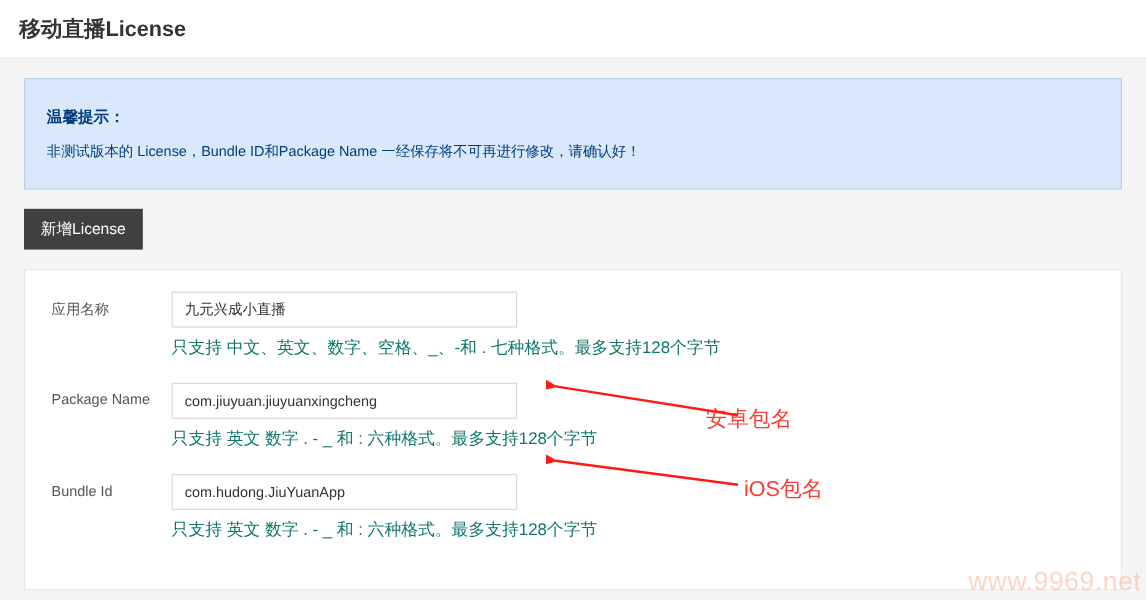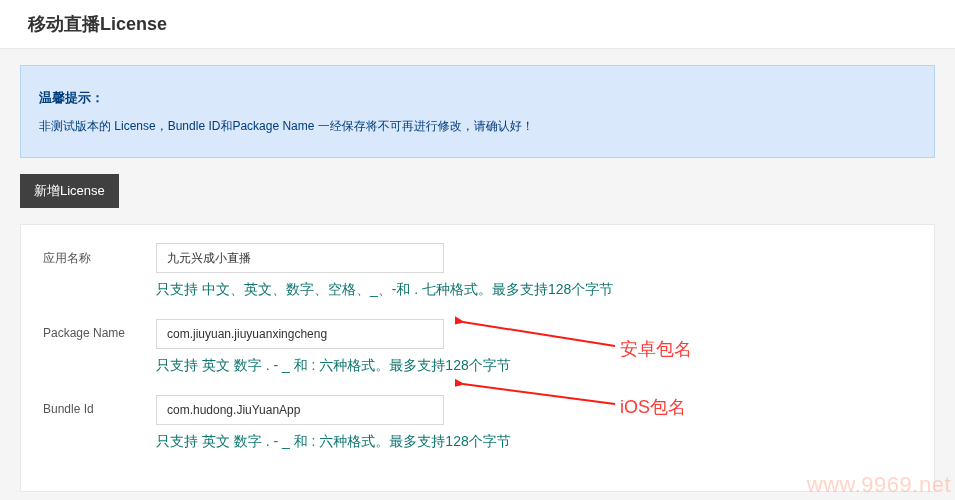--- a/index.html
+++ b/index.html
@@ -1,27 +1,27 @@
 <!DOCTYPE html>
 <html><head>
   <meta charset="utf-8">
   <style>
     * { margin:0; padding:0; box-sizing:border-box; }
     body { background:#f5f5f5; font-family:"Microsoft YaHei","PingFang SC",Arial,sans-serif; font-size:13px; color:#333; width:955px; height:500px; overflow:hidden; position:relative; }
-    .page-title { font-size:18px; font-weight:bold; padding:12px 28px; background:#fff; border-bottom:1px solid #e8e8e8; }
+    .page-title { font-size:18px; font-weight:bold; padding:12px 16px; background:#fff; border-bottom:1px solid #e8e8e8; }
     .content { padding:16px 20px 0; }
     .tip-box { background:#d9e8fb; border:1px solid #b7d3f0; padding:20px 18px; color:#003d7c; line-height:1.9; font-size:12px; }
     .tip-title { font-weight:bold; font-size:13px; margin-bottom:4px; }
     .tip-box a { color:#0052cc; text-decoration:underline; font-weight:bold; }
     .tip-box svg { vertical-align:-1px; margin-left:2px; }
     .bold { font-weight:normal; }
     .btn-new { display:inline-block; margin-top:16px; background:#404040; color:#fff; padding:8px 14px; border:none; font-size:13px; cursor:pointer; }
     .card { background:#fff; border:1px solid #e8e8e8; margin-top:16px; padding:18px 22px 20px; }
     .card-title { font-size:15px; font-weight:bold; margin-bottom:18px; padding-top:0; }
-    .row { display:flex; align-items:flex-start; margin-bottom:6px;gap:13px; }
+    .row { display:flex; align-items:flex-start; margin-bottom:6px; }
     .row-label { width:100px; flex-shrink:0; font-size:12px; color:#555; padding-top:7px; }
     .row-body { flex:1; }
     .input { width:288px; height:30px; border:1px solid #d9d9d9; padding:0 10px; font-size:12px; color:#333; outline:none; }
     .hint { font-size:14px; color:#0f766e; margin:8px 0 14px; }
     .annotation { color:#fc3b35; font-size:18px; position:absolute; pointer-events:none; }
     .arrow { position:absolute; pointer-events:none; }
     .wm { position:absolute; right:4px; bottom:2px; color:#ffb199; opacity:.55; font-size:22px; letter-spacing:.5px; font-family:Arial,sans-serif; }
   </style>
 </head>
 <body>
@@ -58,21 +58,21 @@
       <div class="row-label">Bundle Id</div>
       <div class="row-body">
         <input class="input" type="text" value="com.hudong.JiuYuanApp" style="">
         <div class="hint">只支持 英文 数字 . - _ 和 : 六种格式。最多支持128个字节</div>
       </div>
     </div>
 
   </div>
 </div>
 
-<div class="annotation" style="left:620px; top:337px;">安卓包名</div>
+<div class="annotation" style="left:588px; top:337px;">安卓包名</div>
 <div class="annotation" style="left:620px; top:395px;">iOS包名</div>
 
 <svg class="arrow" style="left:455px; top:296px;" width="170" height="60">
   <defs>
       <marker id="ah1" markerWidth="10" markerHeight="8" refX="1" refY="4" orient="auto">
         <polygon points="10 0, 0 4, 10 8" fill="#fc1b14"></polygon>
       </marker>
     </defs>
   <line x1="160" y1="50" x2="8" y2="26" stroke="#fc1b14" stroke-width="2" marker-end="url(#ah1)"></line>
 </svg>

